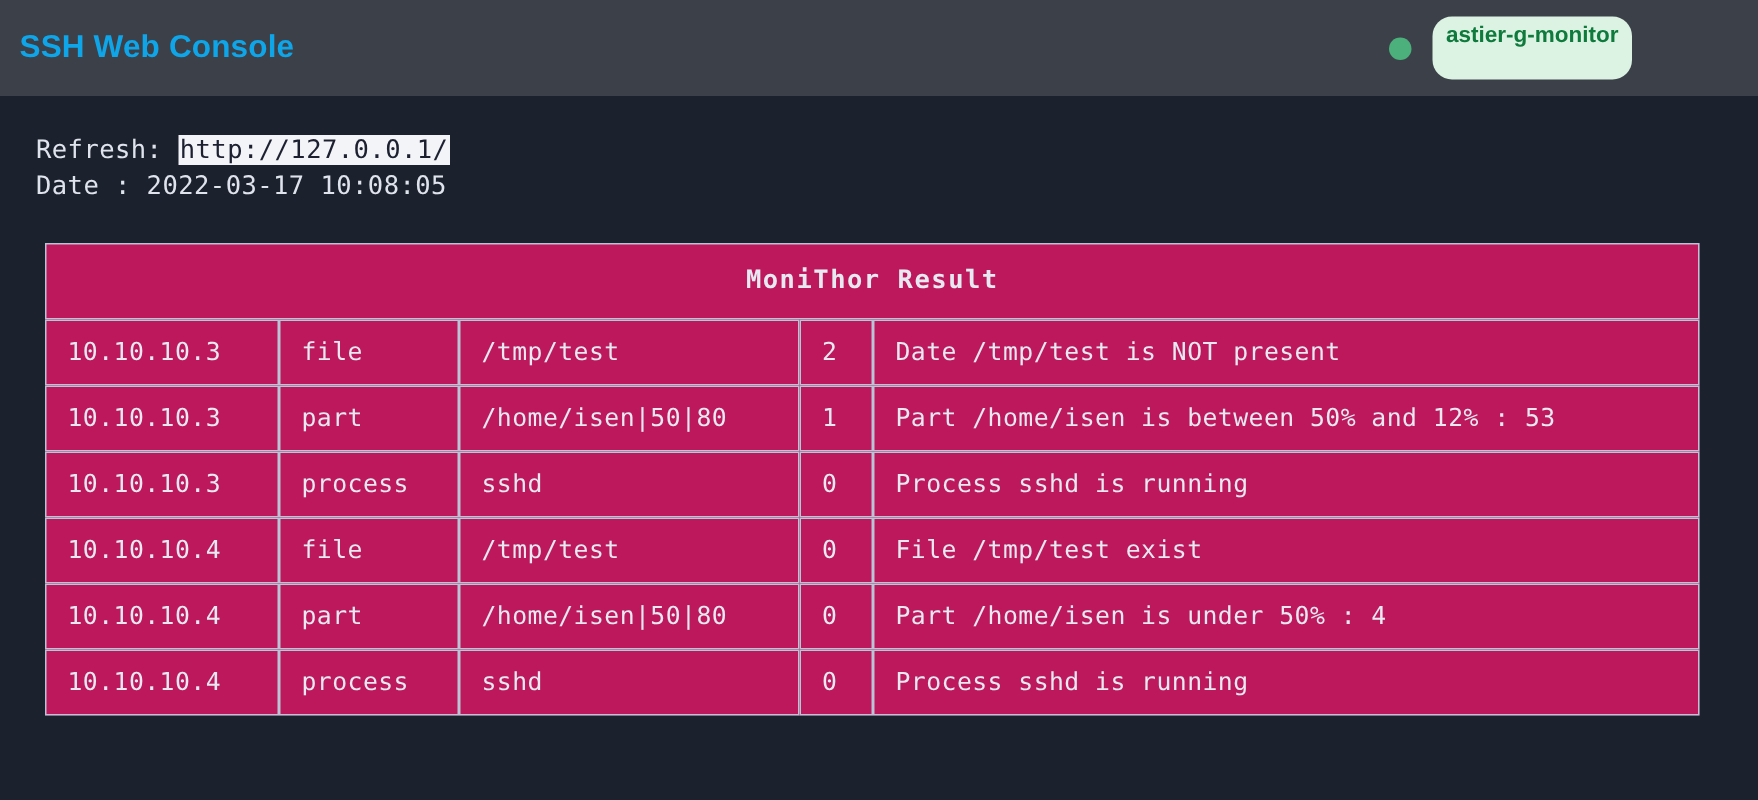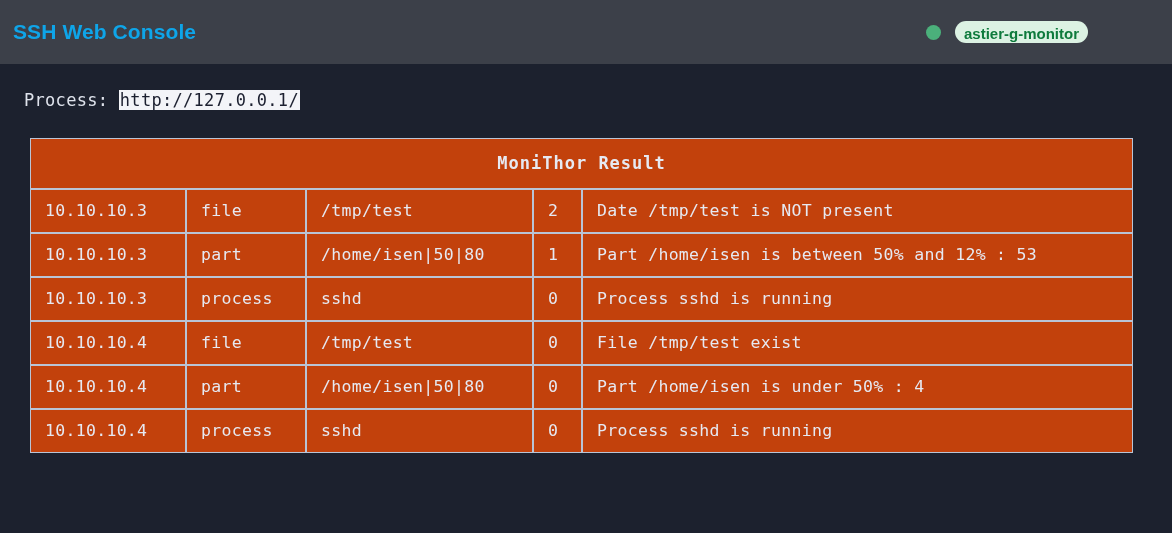--- a/index.html
+++ b/index.html
@@ -41,21 +41,21 @@
     height: 15px;
     border-radius: 50%;
     background: #4bb07b;
     flex: 0 0 auto;
   }
   .host-badge {
     background: #dcf2e3;
     color: #0e7a3c;
     font-size: 15px;
     font-weight: bold;
-    padding: 4px 9px 1px 9px;
+    padding: 4px 9px 21px 9px;
     border-radius: 13px;
     white-space: nowrap;
     line-height: 1.15;
   }
 
   
   .info {
     font-family: "DejaVu Sans Mono", "Liberation Mono", monospace;
     font-size: 17px;
     color: #dfe3ec;
@@ -81,21 +81,21 @@
     border-spacing: 0;
     table-layout: fixed;
     width: 1103px;
     font-family: "DejaVu Sans Mono", "Liberation Mono", monospace;
     font-size: 16.5px;
     color: #e6e9f2;
   }
   table.monithor td, table.monithor th {
     border: 1px solid #b9c4d6;
     padding: 11px 14px 12px 14px;
-    background: #c2410c;
+    background: #be185d;
     text-align: left;
     font-weight: normal;
     letter-spacing: 0.3px;
     white-space: nowrap;
     overflow: hidden;
   }
   table.monithor th.title-cell {
     text-align: center;
     font-weight: bold;
     font-size: 17px;
@@ -114,21 +114,22 @@
 
 <div class="topbar">
   <div class="app-title">SSH Web Console</div>
   <div class="status-wrap">
     <span class="status-dot"></span>
     <span class="host-badge">astier-g-monitor</span>
   </div>
 </div>
 
 <div class="info">
-  <div class="info-line"><span>Process: </span><span class="url-highlight">http://127.0.0.1/</span></div>
+  <div class="info-line"><span>Refresh: </span><span class="url-highlight">http://127.0.0.1/</span></div>
+  <div class="info-line">Date : 2022-03-17 10:08:05</div>
 </div>
 
 <div class="table-wrap">
   <table class="monithor">
     <colgroup>
       <col class="c-host">
         <col class="c-type">
         <col class="c-arg">
         <col class="c-code">
         <col class="c-msg">

